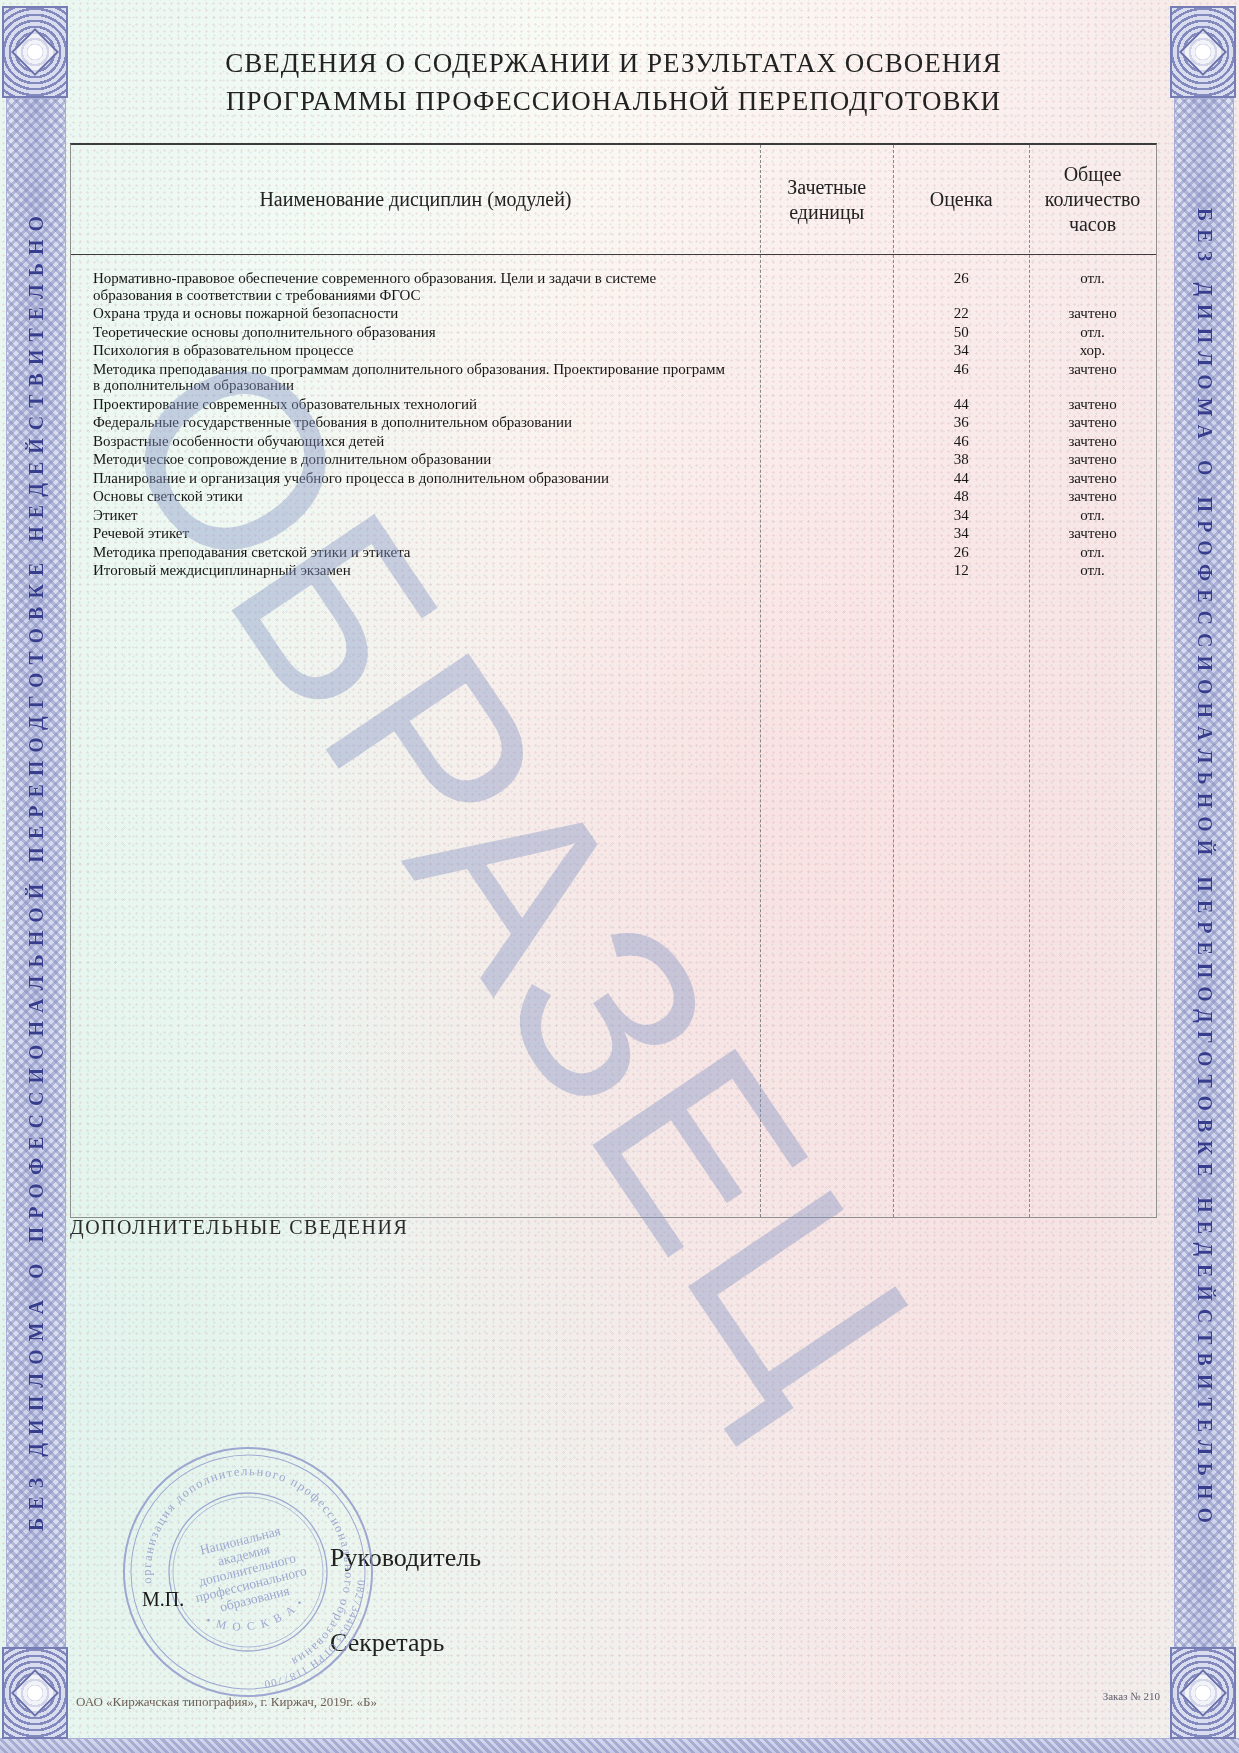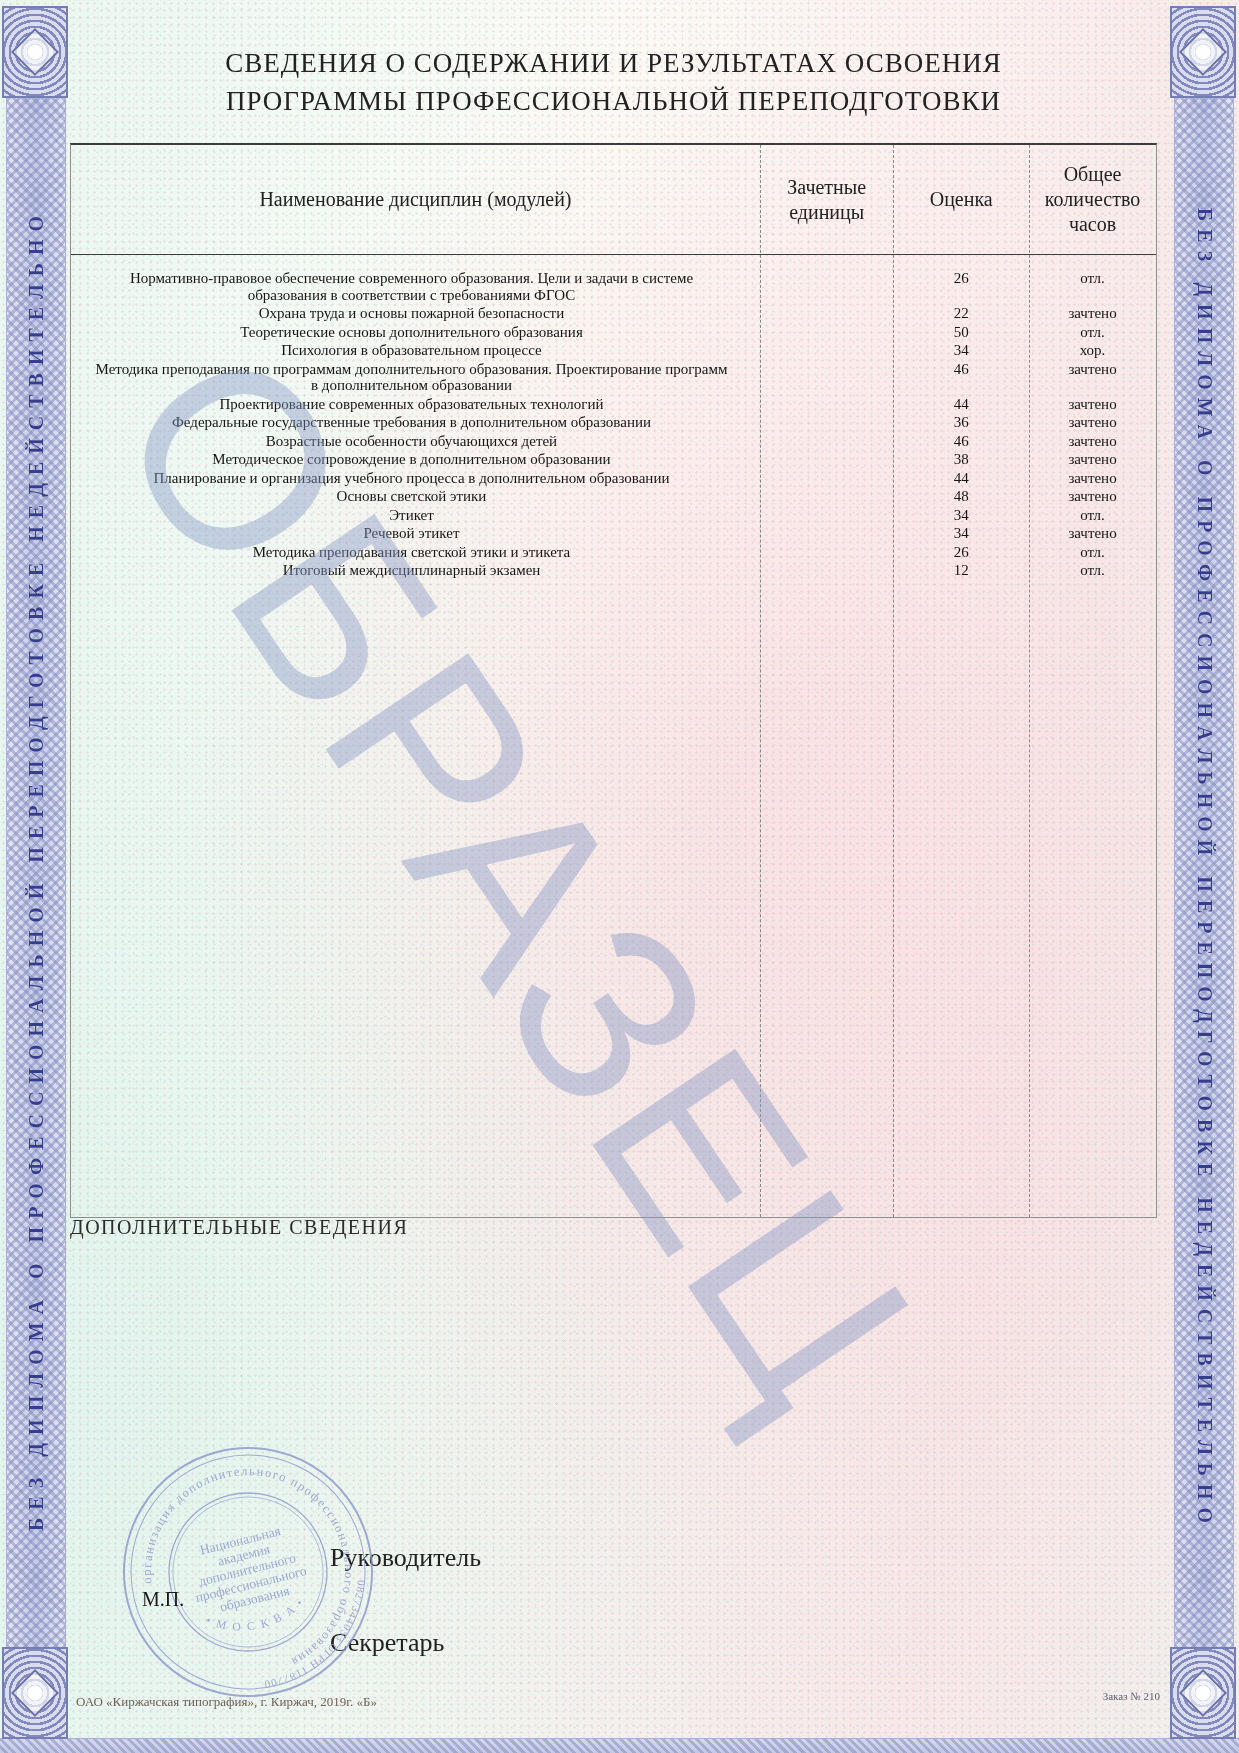--- a/index.html
+++ b/index.html
@@ -85,23 +85,23 @@
   }
   .hcell{
     display:flex; align-items:center; justify-content:center; text-align:center;
     font-size:20px; line-height:1.25; color:#222; padding:0 10px; box-sizing:border-box;
   }
   .tbody{position:relative; padding-top:15px;}
   .trow{
     display:grid; grid-template-columns:63.5% 12.3% 12.5% 11.7%;
     align-items:start; margin-bottom:2px;
   }
-  .tcell{font-size:15px; line-height:16.5px; color:#161616;text-align:center;}
+  .tcell{font-size:15px; line-height:16.5px; color:#161616;}
   .cell-name{padding:0 30px 0 22px;}
-  .cell-credits,.cell-hours,.cell-grade{}
+  .cell-credits,.cell-hours,.cell-grade{text-align:center;}
   .extra-heading{
     position:absolute; left:70px; top:1216px;
     font-size:20px; letter-spacing:1.5px; color:#2b2b2b;
   }
   .sig-head{position:absolute; left:330px; top:1543px; font-size:26px; color:#222;}
   .sig-secretary{position:absolute; left:330px; top:1628px; font-size:26px; color:#222;}
   .seal-mark{position:absolute; left:142px; top:1588px; font-size:20px; color:#1a1a1a; z-index:6;}
   .footer-left{position:absolute; left:76px; top:1694px; font-size:13px; color:#6e6058;}
   .footer-right{position:absolute; left:1066px; top:1690px; width:94px; text-align:right; font-size:11px; color:#5c5c6e;}
   .stamp{position:absolute; left:122px; top:1446px; width:252px; height:252px; opacity:.8; transform:rotate(-14deg); z-index:5;}

